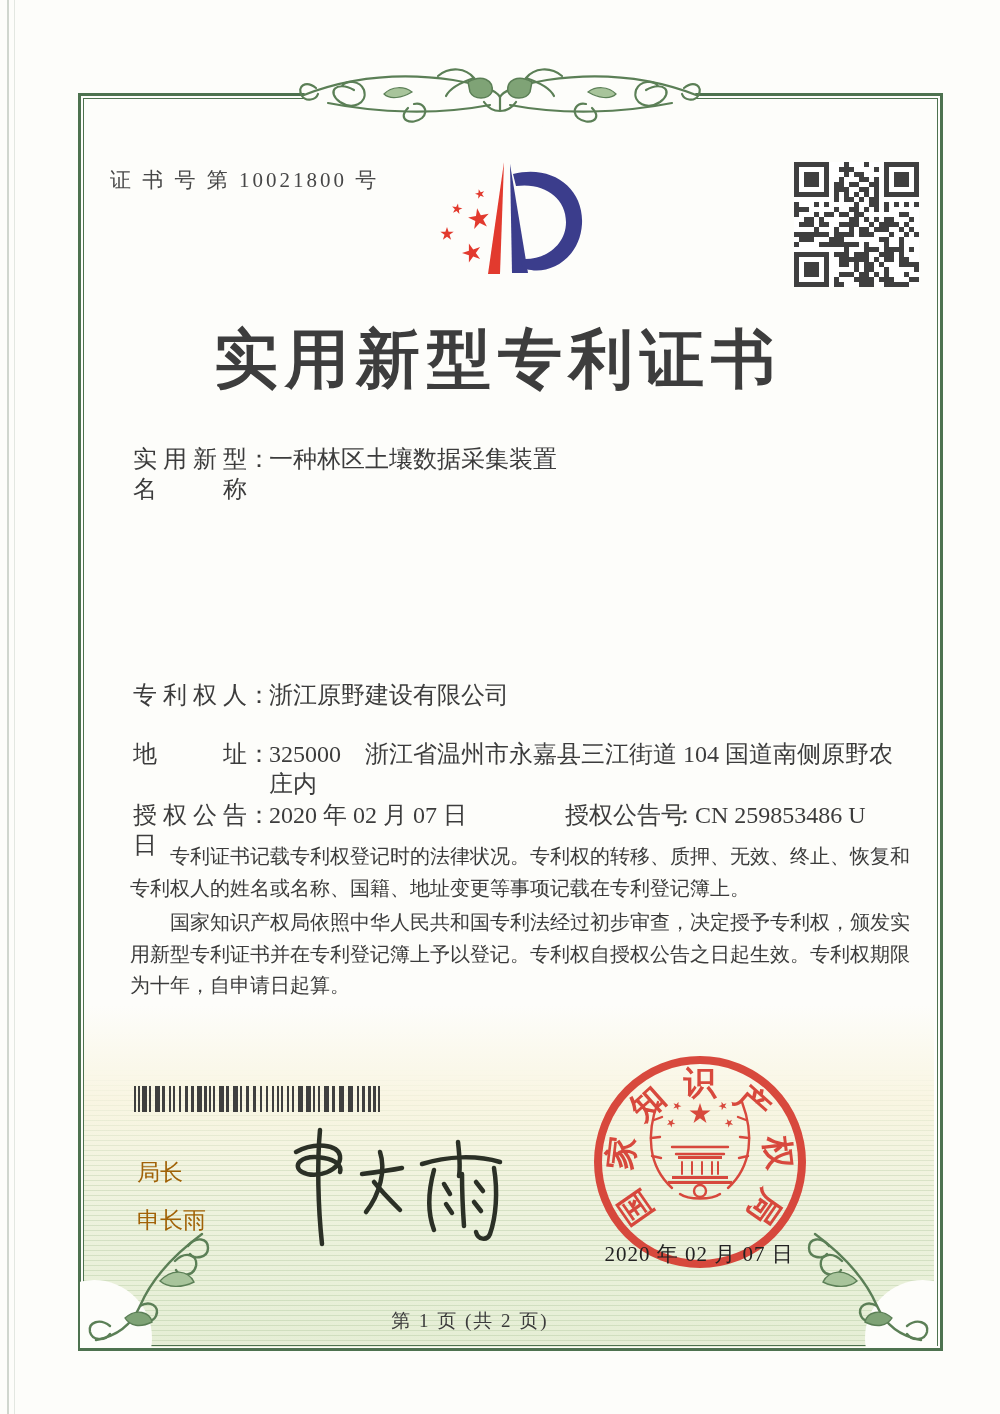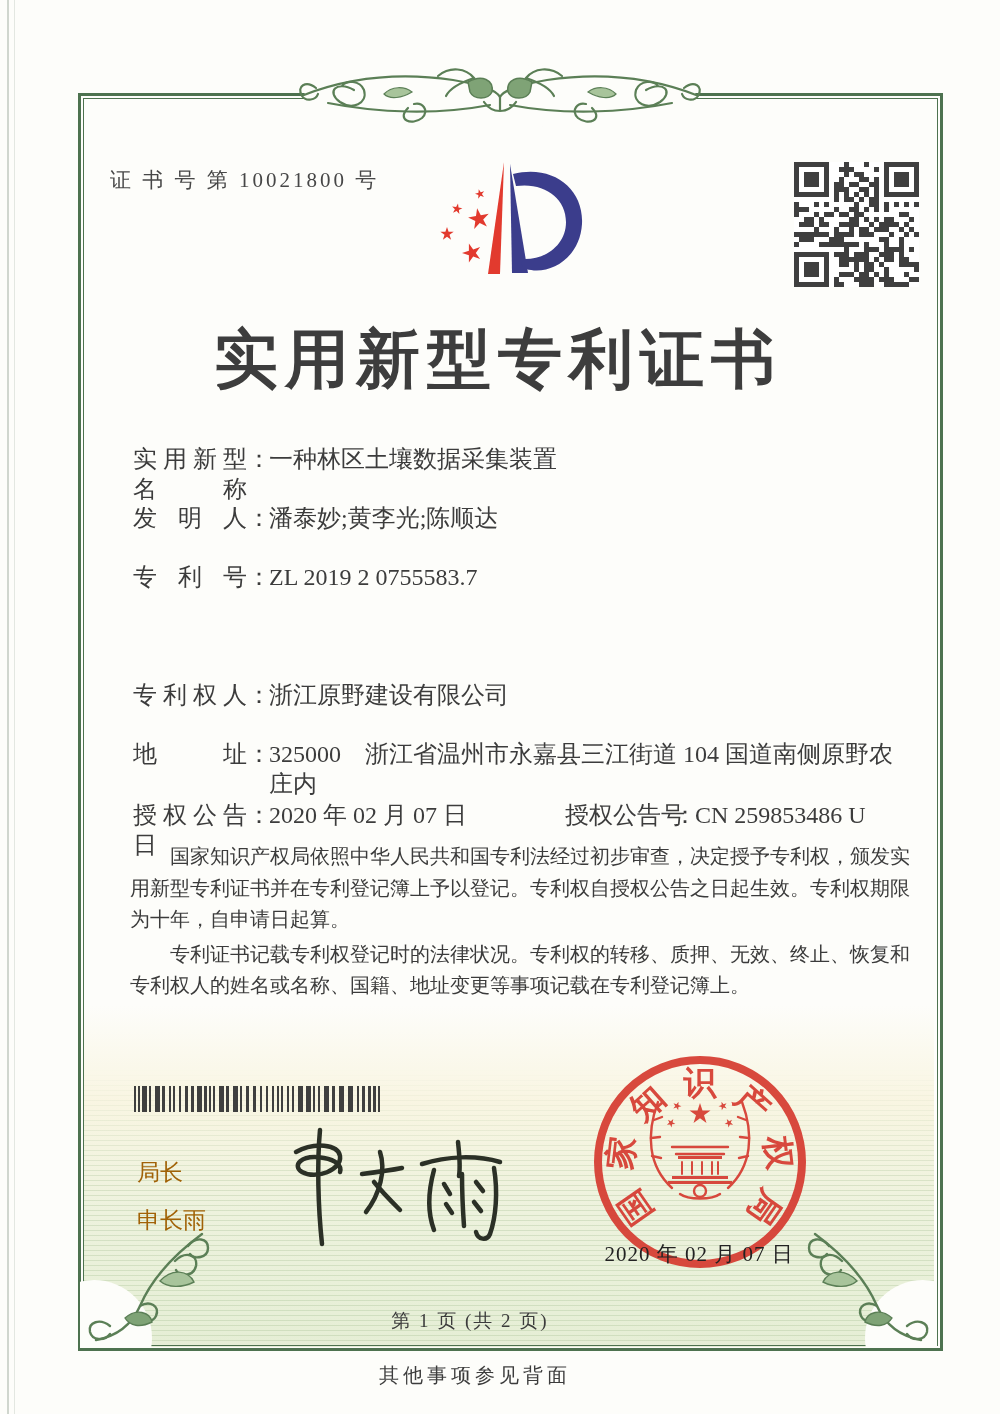--- a/index.html
+++ b/index.html
@@ -359,42 +359,36 @@
       <rect x="100" y="120" width="5" height="5" fill="#3f3f3f"></rect>
       <rect x="105" y="120" width="5" height="5" fill="#3f3f3f"></rect>
       <rect x="110" y="120" width="5" height="5" fill="#3f3f3f"></rect>
     </svg>
 
   <h1 class="title">实用新型专利证书</h1>
 
   <div class="frow" style="top:444px;">
     <span class="flabel">实用新型名称</span><span class="fcolon">：</span><span class="fvalue">一种林区土壤数据采集装置</span>
   </div>
-  <div class="frow" style="top:503px;">
-    <span class="flabel">发明人</span><span class="fcolon">：</span><span class="fvalue">潘泰妙;黄李光;陈顺达</span>
-  </div>
-  <div class="frow" style="top:562px;">
-    <span class="flabel">专利号</span><span class="fcolon">：</span><span class="fvalue">ZL 2019 2 0755583.7</span>
-  </div>
   <div class="frow" style="top:680px;">
     <span class="flabel">专利权人</span><span class="fcolon">：</span><span class="fvalue">浙江原野建设有限公司</span>
   </div>
   <div class="frow" style="top:739px;">
     <span class="flabel">地址</span><span class="fcolon">：</span><span class="fvalue">325000　浙江省温州市永嘉县三江街道 104 国道南侧原野农庄内</span>
   </div>
   <div class="frow" style="top:800px;">
     <span class="flabel">授权公告日</span><span class="fcolon">：</span><span>2020 年 02 月 07 日</span>
     <span class="grant-right">
       <span class="flabel">授权公告号</span><span class="fcolon">：</span><span>CN 259853486 U</span>
     </span>
   </div>
 
   <div class="paras">
+    <p>专利证书记载专利权登记时的法律状况。专利权的转移、质押、无效、终止、恢复和专利权人的姓名或名称、国籍、地址变更等事项记载在专利登记簿上。</p>
     <p>国家知识产权局依照中华人民共和国专利法经过初步审查，决定授予专利权，颁发实用新型专利证书并在专利登记簿上予以登记。专利权自授权公告之日起生效。专利权期限为十年，自申请日起算。</p>
-    <p>专利证书记载专利权登记时的法律状况。专利权的转移、质押、无效、终止、恢复和专利权人的姓名或名称、国籍、地址变更等事项记载在专利登记簿上。</p>
   </div>
 
   <svg id="barcode" class="barcode" width="250" height="26" viewBox="0 0 250 26" shape-rendering="crispEdges">
       <rect x="0" y="0" width="2" height="26" fill="#3f3f3f"></rect>
       <rect x="4" y="0" width="2" height="26" fill="#3f3f3f"></rect>
       <rect x="8" y="0" width="5" height="26" fill="#3f3f3f"></rect>
       <rect x="15" y="0" width="2" height="26" fill="#3f3f3f"></rect>
       <rect x="21" y="0" width="5" height="26" fill="#3f3f3f"></rect>
       <rect x="28" y="0" width="3" height="26" fill="#3f3f3f"></rect>
       <rect x="35" y="0" width="2" height="26" fill="#3f3f3f"></rect>
@@ -492,15 +486,14 @@
           <polygon points="85.3,69.1 84.6,72.3 87.4,73.9 84.1,74.3 83.5,77.5 82.1,74.5 78.9,74.8 81.3,72.6 80.0,69.7 82.8,71.3"></polygon>
         </g>
       <g>
           <polygon points="138.8,69.1 141.2,71.3 144.0,69.7 142.7,72.6 145.1,74.8 141.9,74.5 140.5,77.5 139.9,74.3 136.6,73.9 139.4,72.3"></polygon>
         </g>
     </g>
   </svg>
   <div class="seal-date">2020 年 02 月 07 日</div>
 
   <div class="pageinfo">第 1 页 (共 2 页)</div>
-  <div class="backnote">其他事项参见背面</div>
 
 </div>
 
 </body></html>

